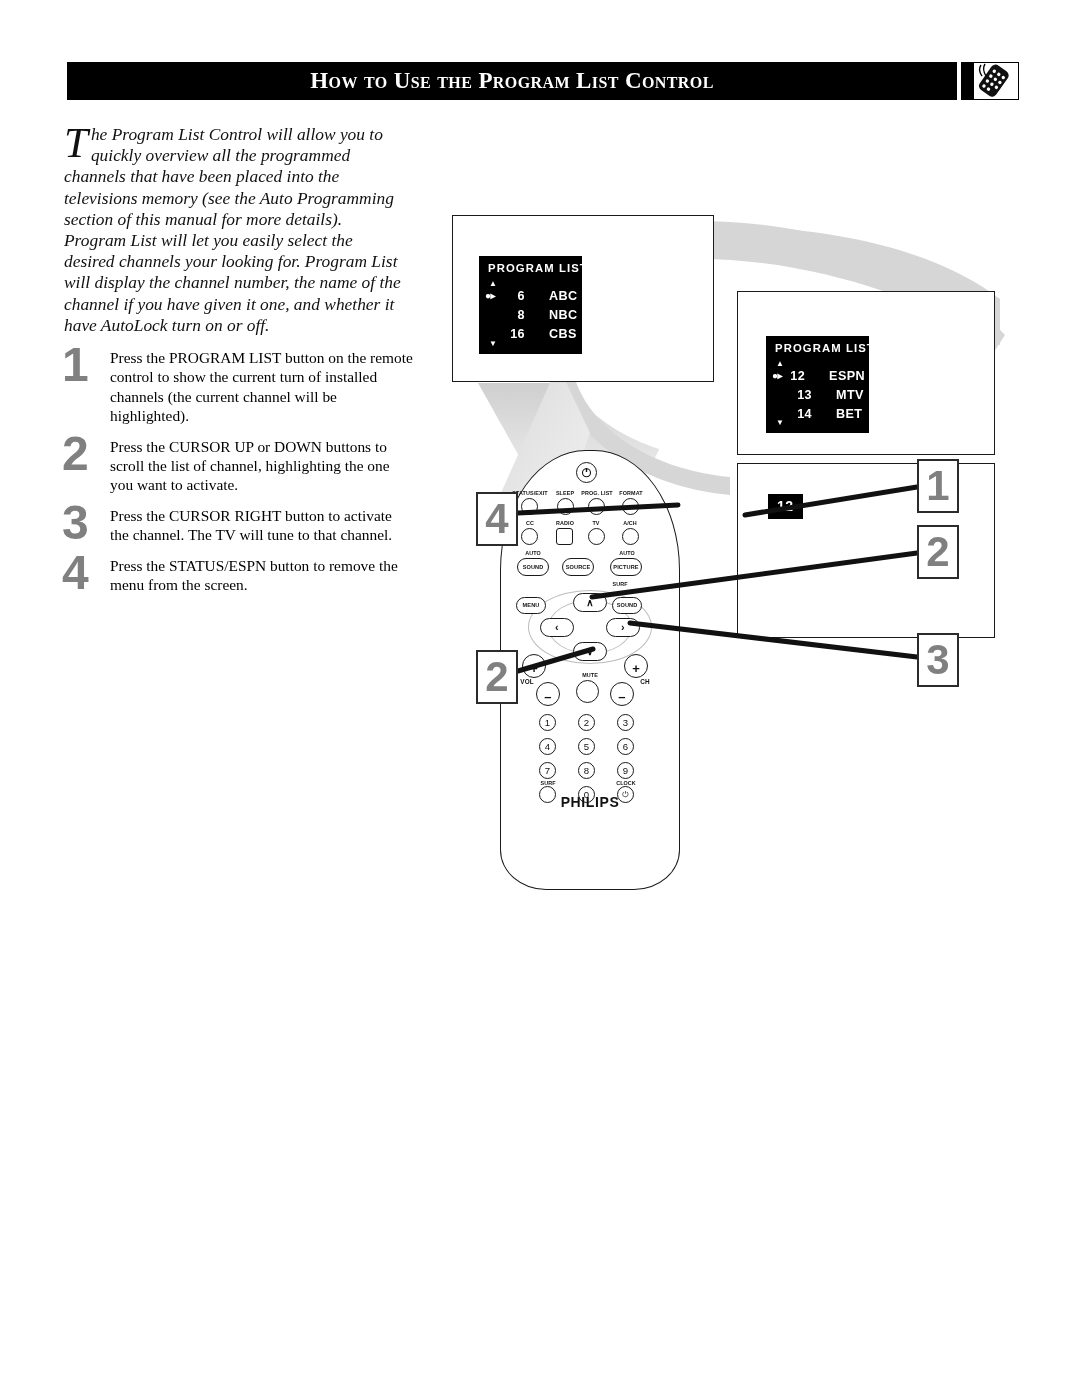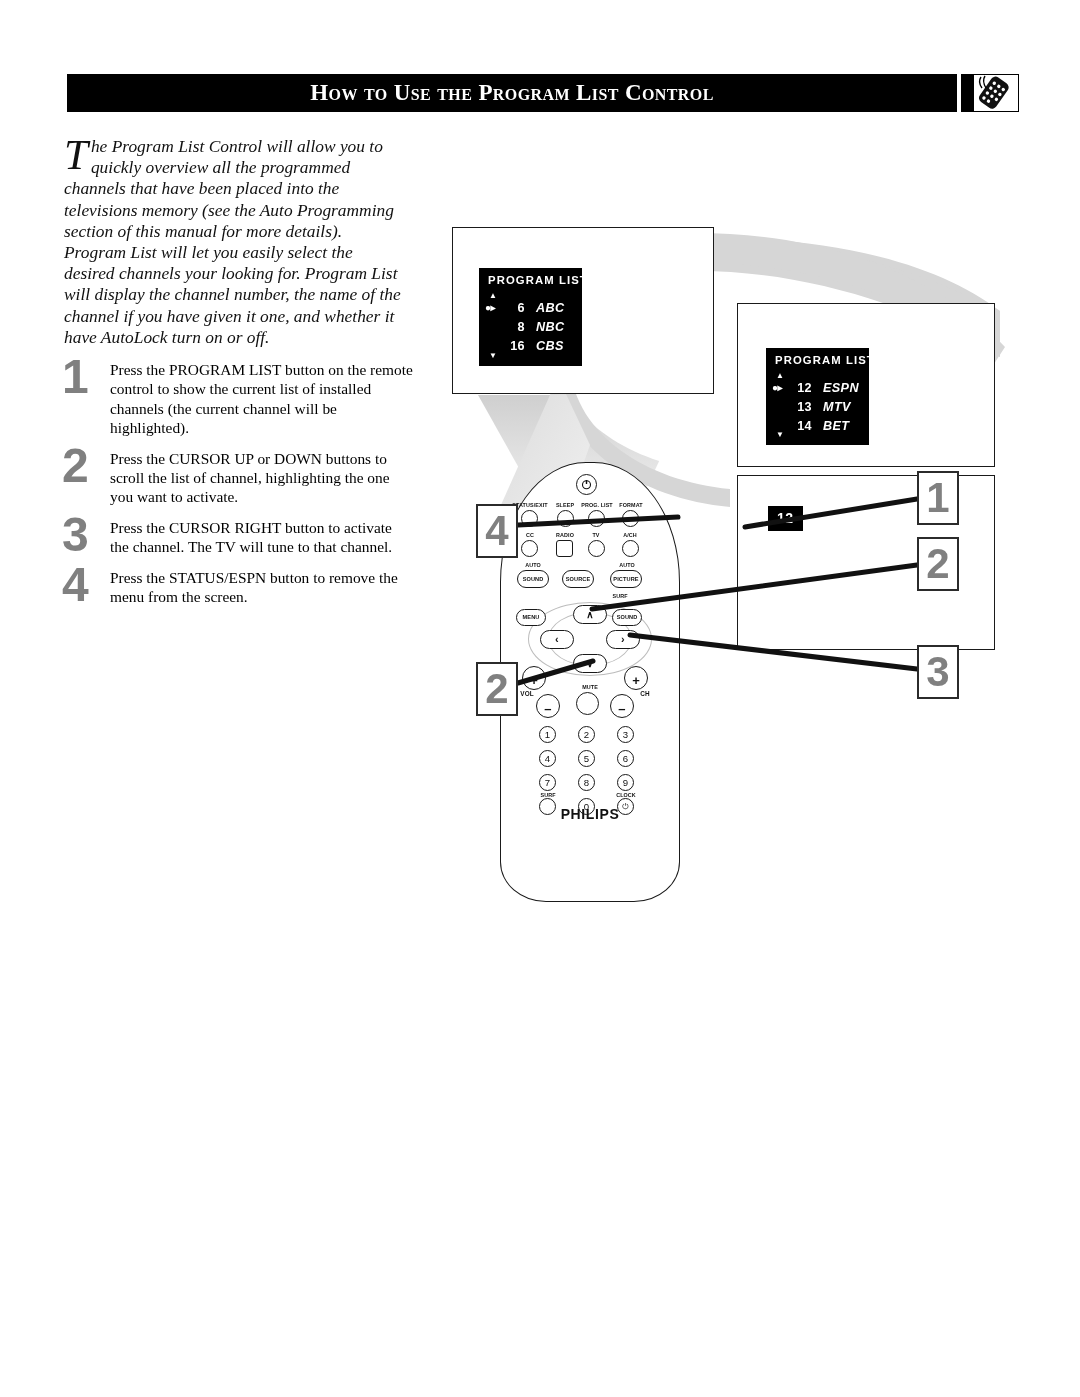--- a/index.html
+++ b/index.html
@@ -3,21 +3,21 @@
 <meta charset="utf-8">
 <style>
   * { box-sizing: border-box; margin:0; padding:0; }
   html,body { background:#ffffff; }
   body {
     width:1080px; height:1397px;
     position:relative;
     font-family:"Liberation Serif", serif;
     -webkit-font-smoothing:antialiased;
   }
-  .page { position:absolute; inset:0;margin-top:12px; }
+  .page { position:absolute; inset:0; }
 
   
   .header-bar{
     position:absolute; left:67px; top:62px; width:890px; height:38px;
     background:#000;
     display:flex; align-items:center; justify-content:center;
   }
   .header-title{
     color:#fff; font-family:"Liberation Serif", serif;
     font-size:23px; font-weight:bold; letter-spacing:.4px;
@@ -94,21 +94,21 @@
   }
   .osd-up{ top:24px; }
   .osd-down{ bottom:6px; }
   .osd-rows{ position:absolute; left:6px; top:30px; right:4px; }
   .osd-row{
     display:flex; align-items:center;
     height:19px; font-size:12.6px; font-weight:bold; letter-spacing:.4px;
   }
   .osd-mark{ width:16px; font-size:10px; letter-spacing:-.5px; }
   .osd-num{ width:24px; text-align:right; }
-  .osd-name{ padding-left:11px;font-style:italic; }
+  .osd-name{ padding-left:24px; }
 
   .ch-badge{
     position:absolute; left:30px; top:30px;
     background:#000; color:#fff;
     font-family:"Liberation Sans", sans-serif;
     font-size:14px; font-weight:bold; letter-spacing:.5px;
     padding:4px 9px 5px 9px;
   }
 
   
@@ -210,21 +210,21 @@
   </div>
 
   <div class="intro">
     <span class="dropcap">T</span><span>he Program List Control will allow you to quickly overview all the programmed channels that have been placed into the televisions memory (see the Auto Programming section of this manual for more details). Program List will let you easily select the desired channels your looking for. Program List will display the channel number, the name of the channel if you have given it one, and whether it have AutoLock turn on or off.</span>
   </div>
 
   <div class="steps">
 
     <div class="step">
       <div class="step-num">1</div>
-      <div class="step-body"><b>Press the PROGRAM LIST button</b><span> on the remote control to show the current list of installed channels (the current channel will be highlighted).</span></div>
+      <div class="step-body"><b>Press the PROGRAM LIST button</b><span> on the remote control to show the current turn of installed channels (the current channel will be highlighted).</span></div>
     </div>
 
     <div class="step">
       <div class="step-num">2</div>
       <div class="step-body"><b>Press the CURSOR UP or DOWN buttons</b><span> to scroll the list of channel, highlighting the one you want to activate.</span></div>
     </div>
 
     <div class="step">
       <div class="step-num">3</div>
       <div class="step-body"><b>Press the CURSOR RIGHT button</b><span> to activate the channel. The TV will tune to that channel.</span></div>

